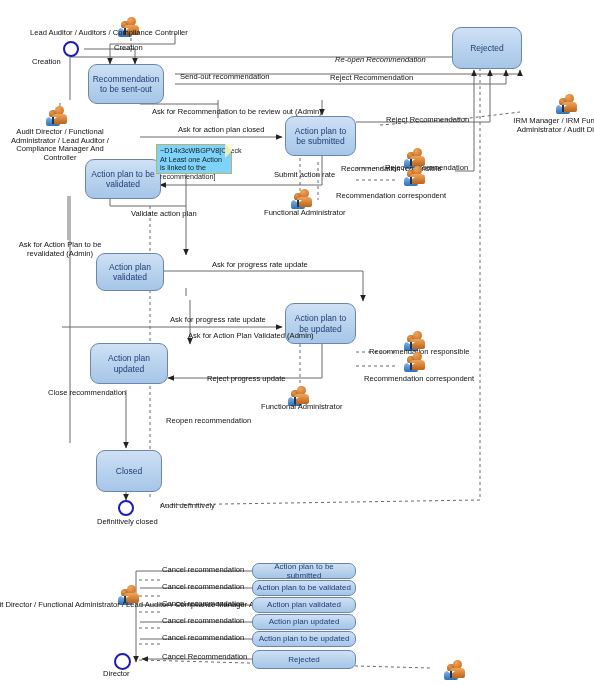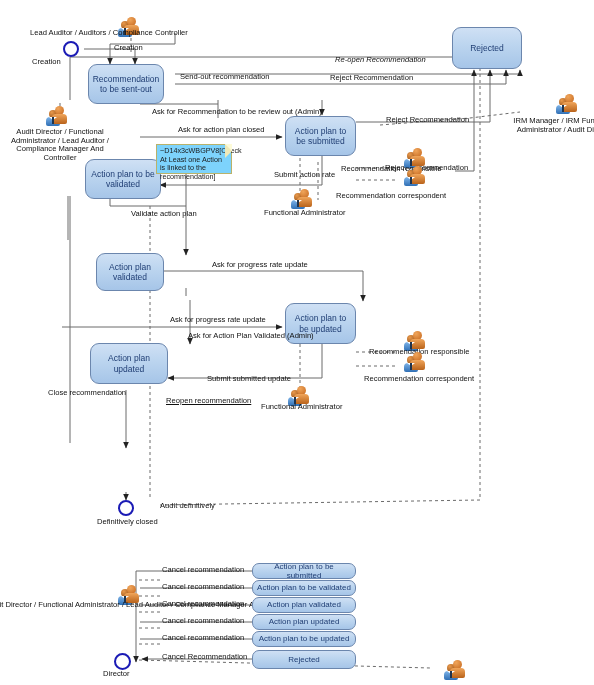--- a/index.html
+++ b/index.html
@@ -155,20 +155,23 @@
   </div>
 
   <div class="state" style="left:285px;top:303px;width:71px;height:41px;">
     <span>Action plan to be updated</span>
   </div>
 
   <div class="state" style="left:90px;top:343px;width:78px;height:41px;">
     <span>Action plan updated</span>
   </div>
 
+  <div class="state" style="left:96px;top:450px;width:66px;height:42px;">
+    <span>Closed</span>
+  </div>
 
   <div class="endpt" style="left:63px;top:41px;width:16px;height:16px;"></div>
   <div class="lbl" style="left:32px;top:58px;">Creation</div>
 
   <div class="endpt" style="left:118px;top:500px;width:16px;height:16px;"></div>
   <div class="lbl" style="left:97px;top:518px;text-align:right;">Definitively closed</div>
 
   <div class="endpt" style="left:114px;top:653px;width:17px;height:17px;"></div>
   <div class="lbl" style="left:103px;top:670px;">Director</div>
 
@@ -179,26 +182,27 @@
   <div class="lbl" style="left:114px;top:44px;">Creation</div>
   <div class="lbl" style="left:180px;top:73px;">Send-out recommendation</div>
   <div class="lbl" style="left:335px;top:56px;font-style:italic;">Re-open Recommendation</div>
   <div class="lbl" style="left:330px;top:74px;">Reject Recommendation</div>
   <div class="lbl" style="left:152px;top:108px;">Ask for Recommendation to be review out (Admin)</div>
   <div class="lbl" style="left:178px;top:126px;">Ask for action plan closed</div>
   <div class="lbl" style="left:386px;top:116px;">Reject Recommendation</div>
   <div class="lbl" style="left:385px;top:164px;">Reject Recommendation</div>
   <div class="lbl" style="left:274px;top:171px;">Submit action rate</div>
   <div class="lbl" style="left:131px;top:210px;">Validate action plan</div>
+  <div class="lbl multi" style="left:12px;top:241px;width:96px;">Ask for Action Plan to be revalidated (Admin)</div>
   <div class="lbl" style="left:212px;top:261px;">Ask for progress rate update</div>
   <div class="lbl" style="left:188px;top:292px;margin-top:40px;">Ask for Action Plan Validated (Admin)</div>
   <div class="lbl" style="left:170px;top:316px;">Ask for progress rate update</div>
-  <div class="lbl" style="left:207px;top:375px;">Submit submitted update</div>
+  <div class="lbl" style="left:207px;top:375px;">Reject progress update</div>
   <div class="lbl" style="left:48px;top:389px;">Close recommendation</div>
-  <div class="lbl" style="left:166px;top:397px;text-decoration:underline;">Reopen recommendation</div>
+  <div class="lbl" style="left:166px;top:417px;">Reopen recommendation</div>
   <div class="lbl" style="left:160px;top:502px;">Audit definitively</div>
 
   <div class="actor" style="left:118px;top:17px;">
     <div class="h2"></div>
       <div class="b2"></div>
       <div class="h1"></div>
       <div class="b1"></div>
       <div class="collar"></div>
       <div class="tie"></div>
   </div>

